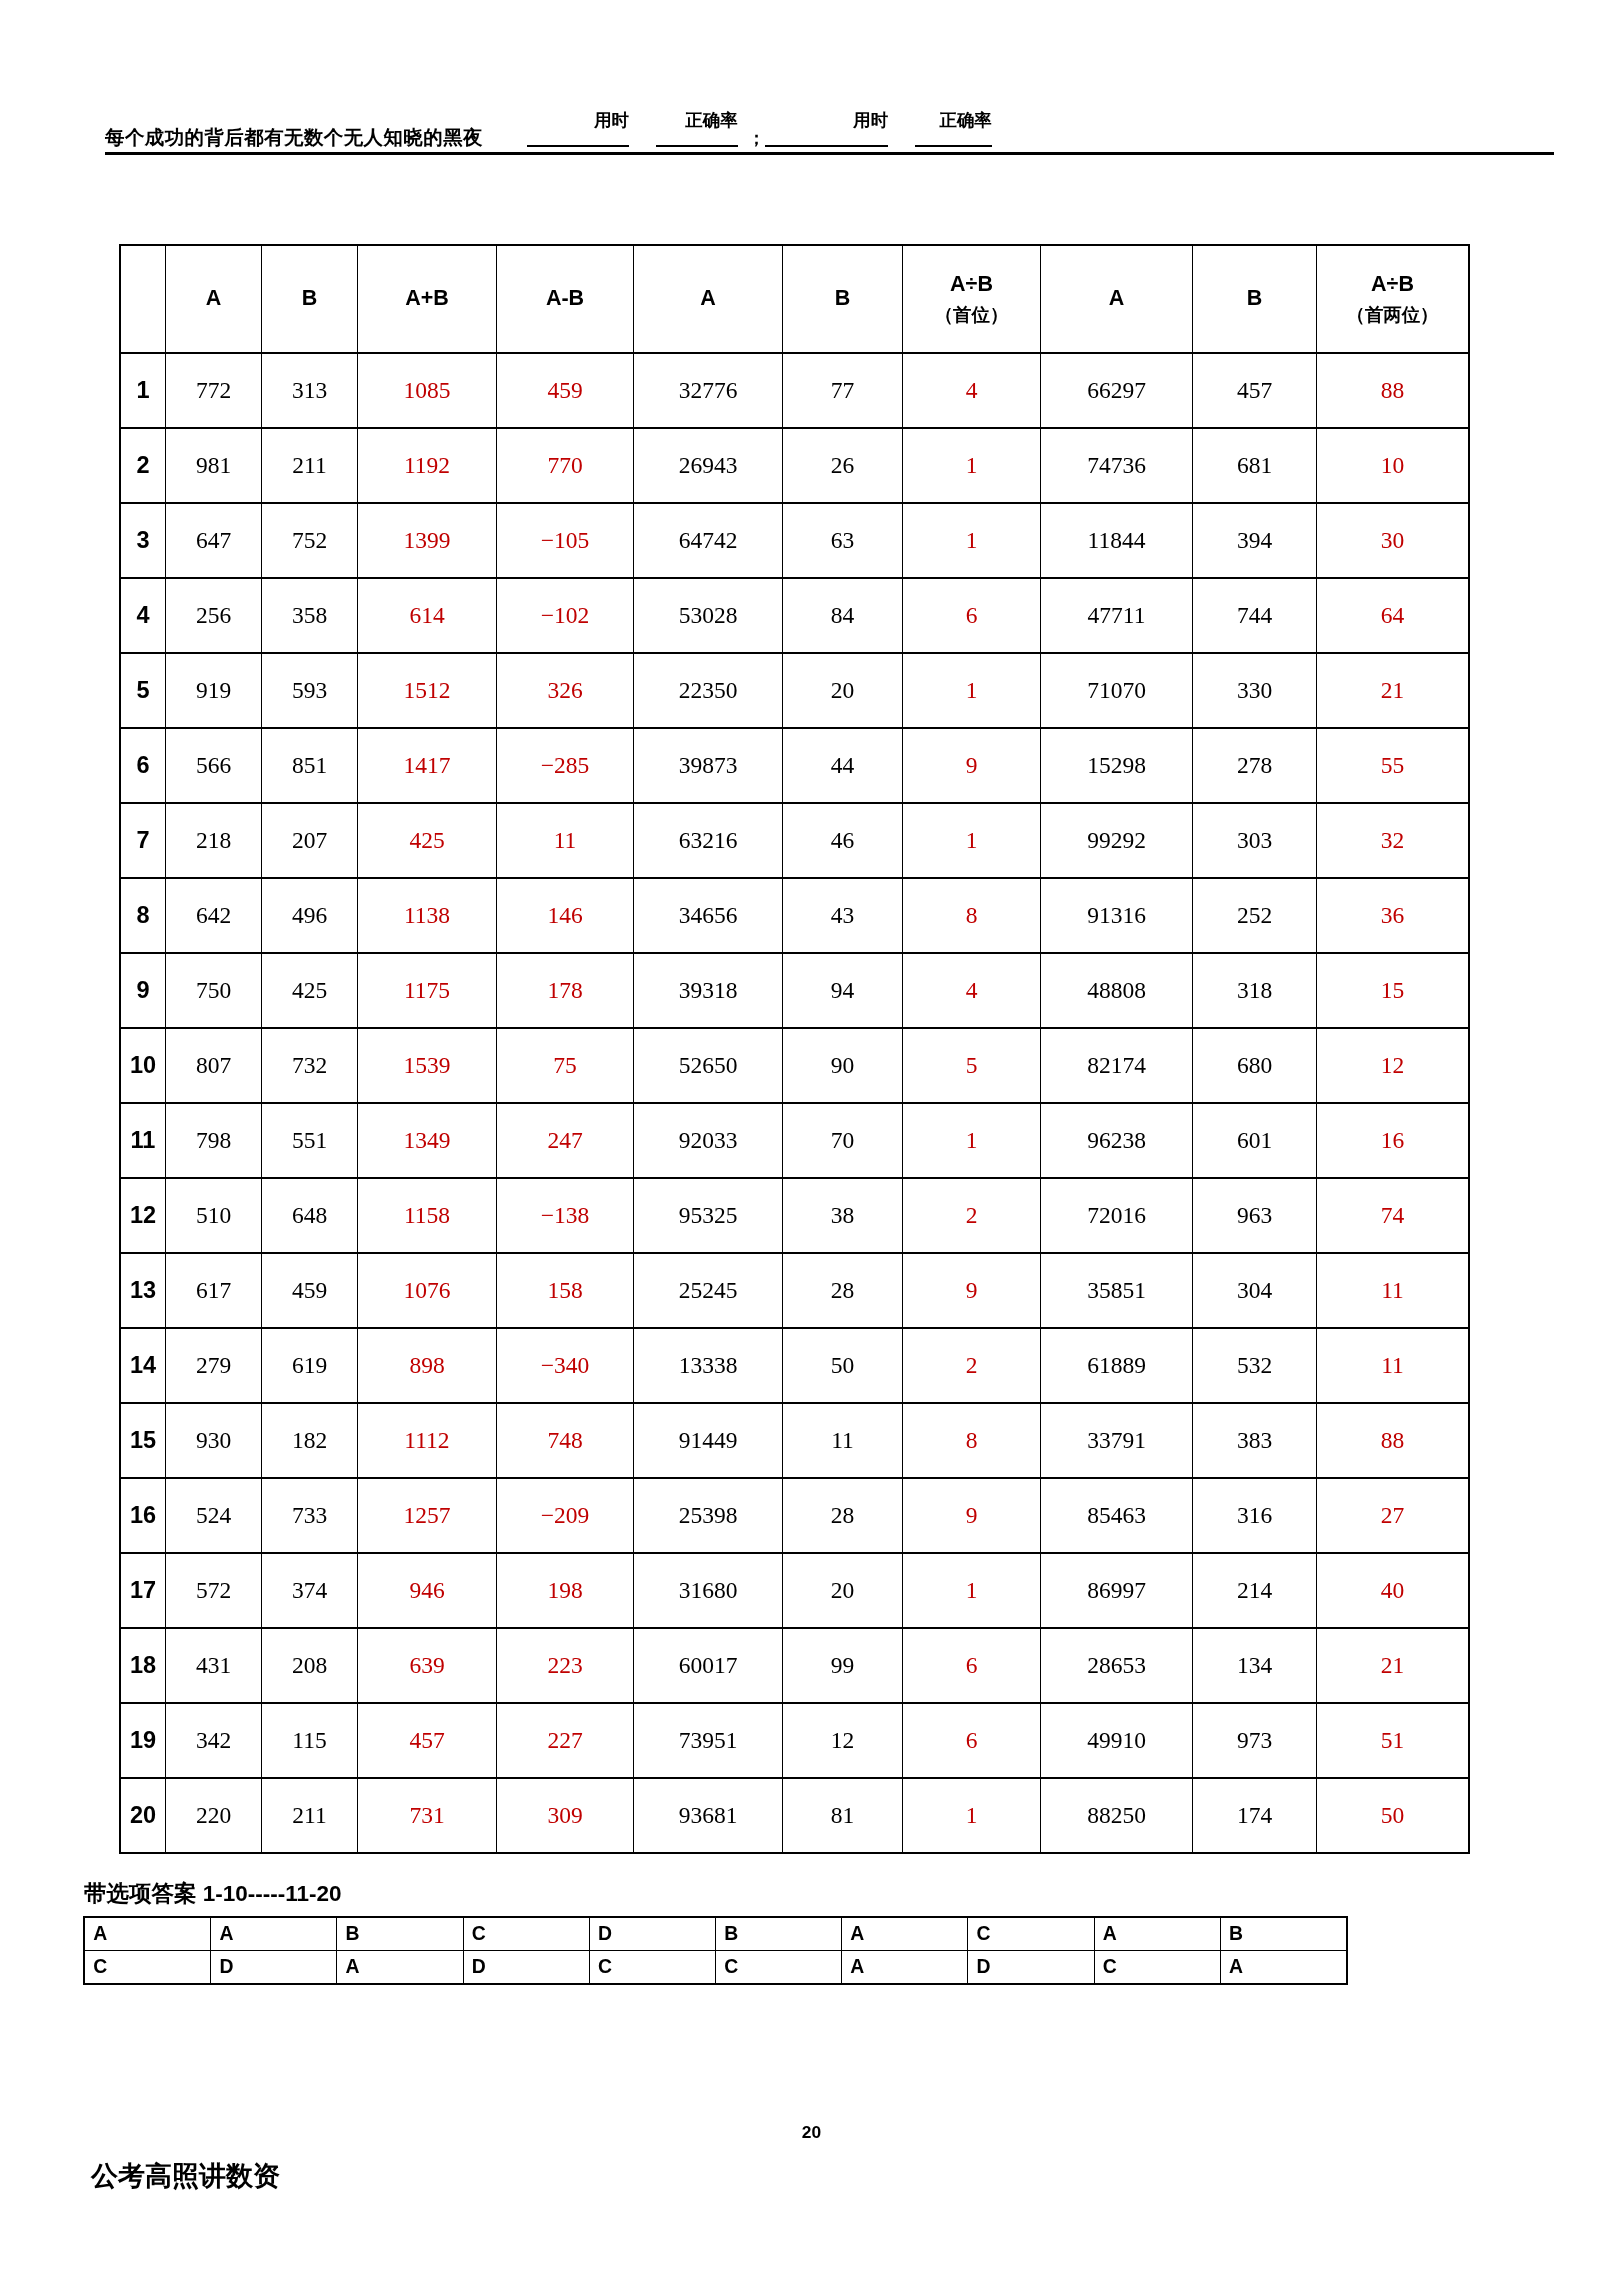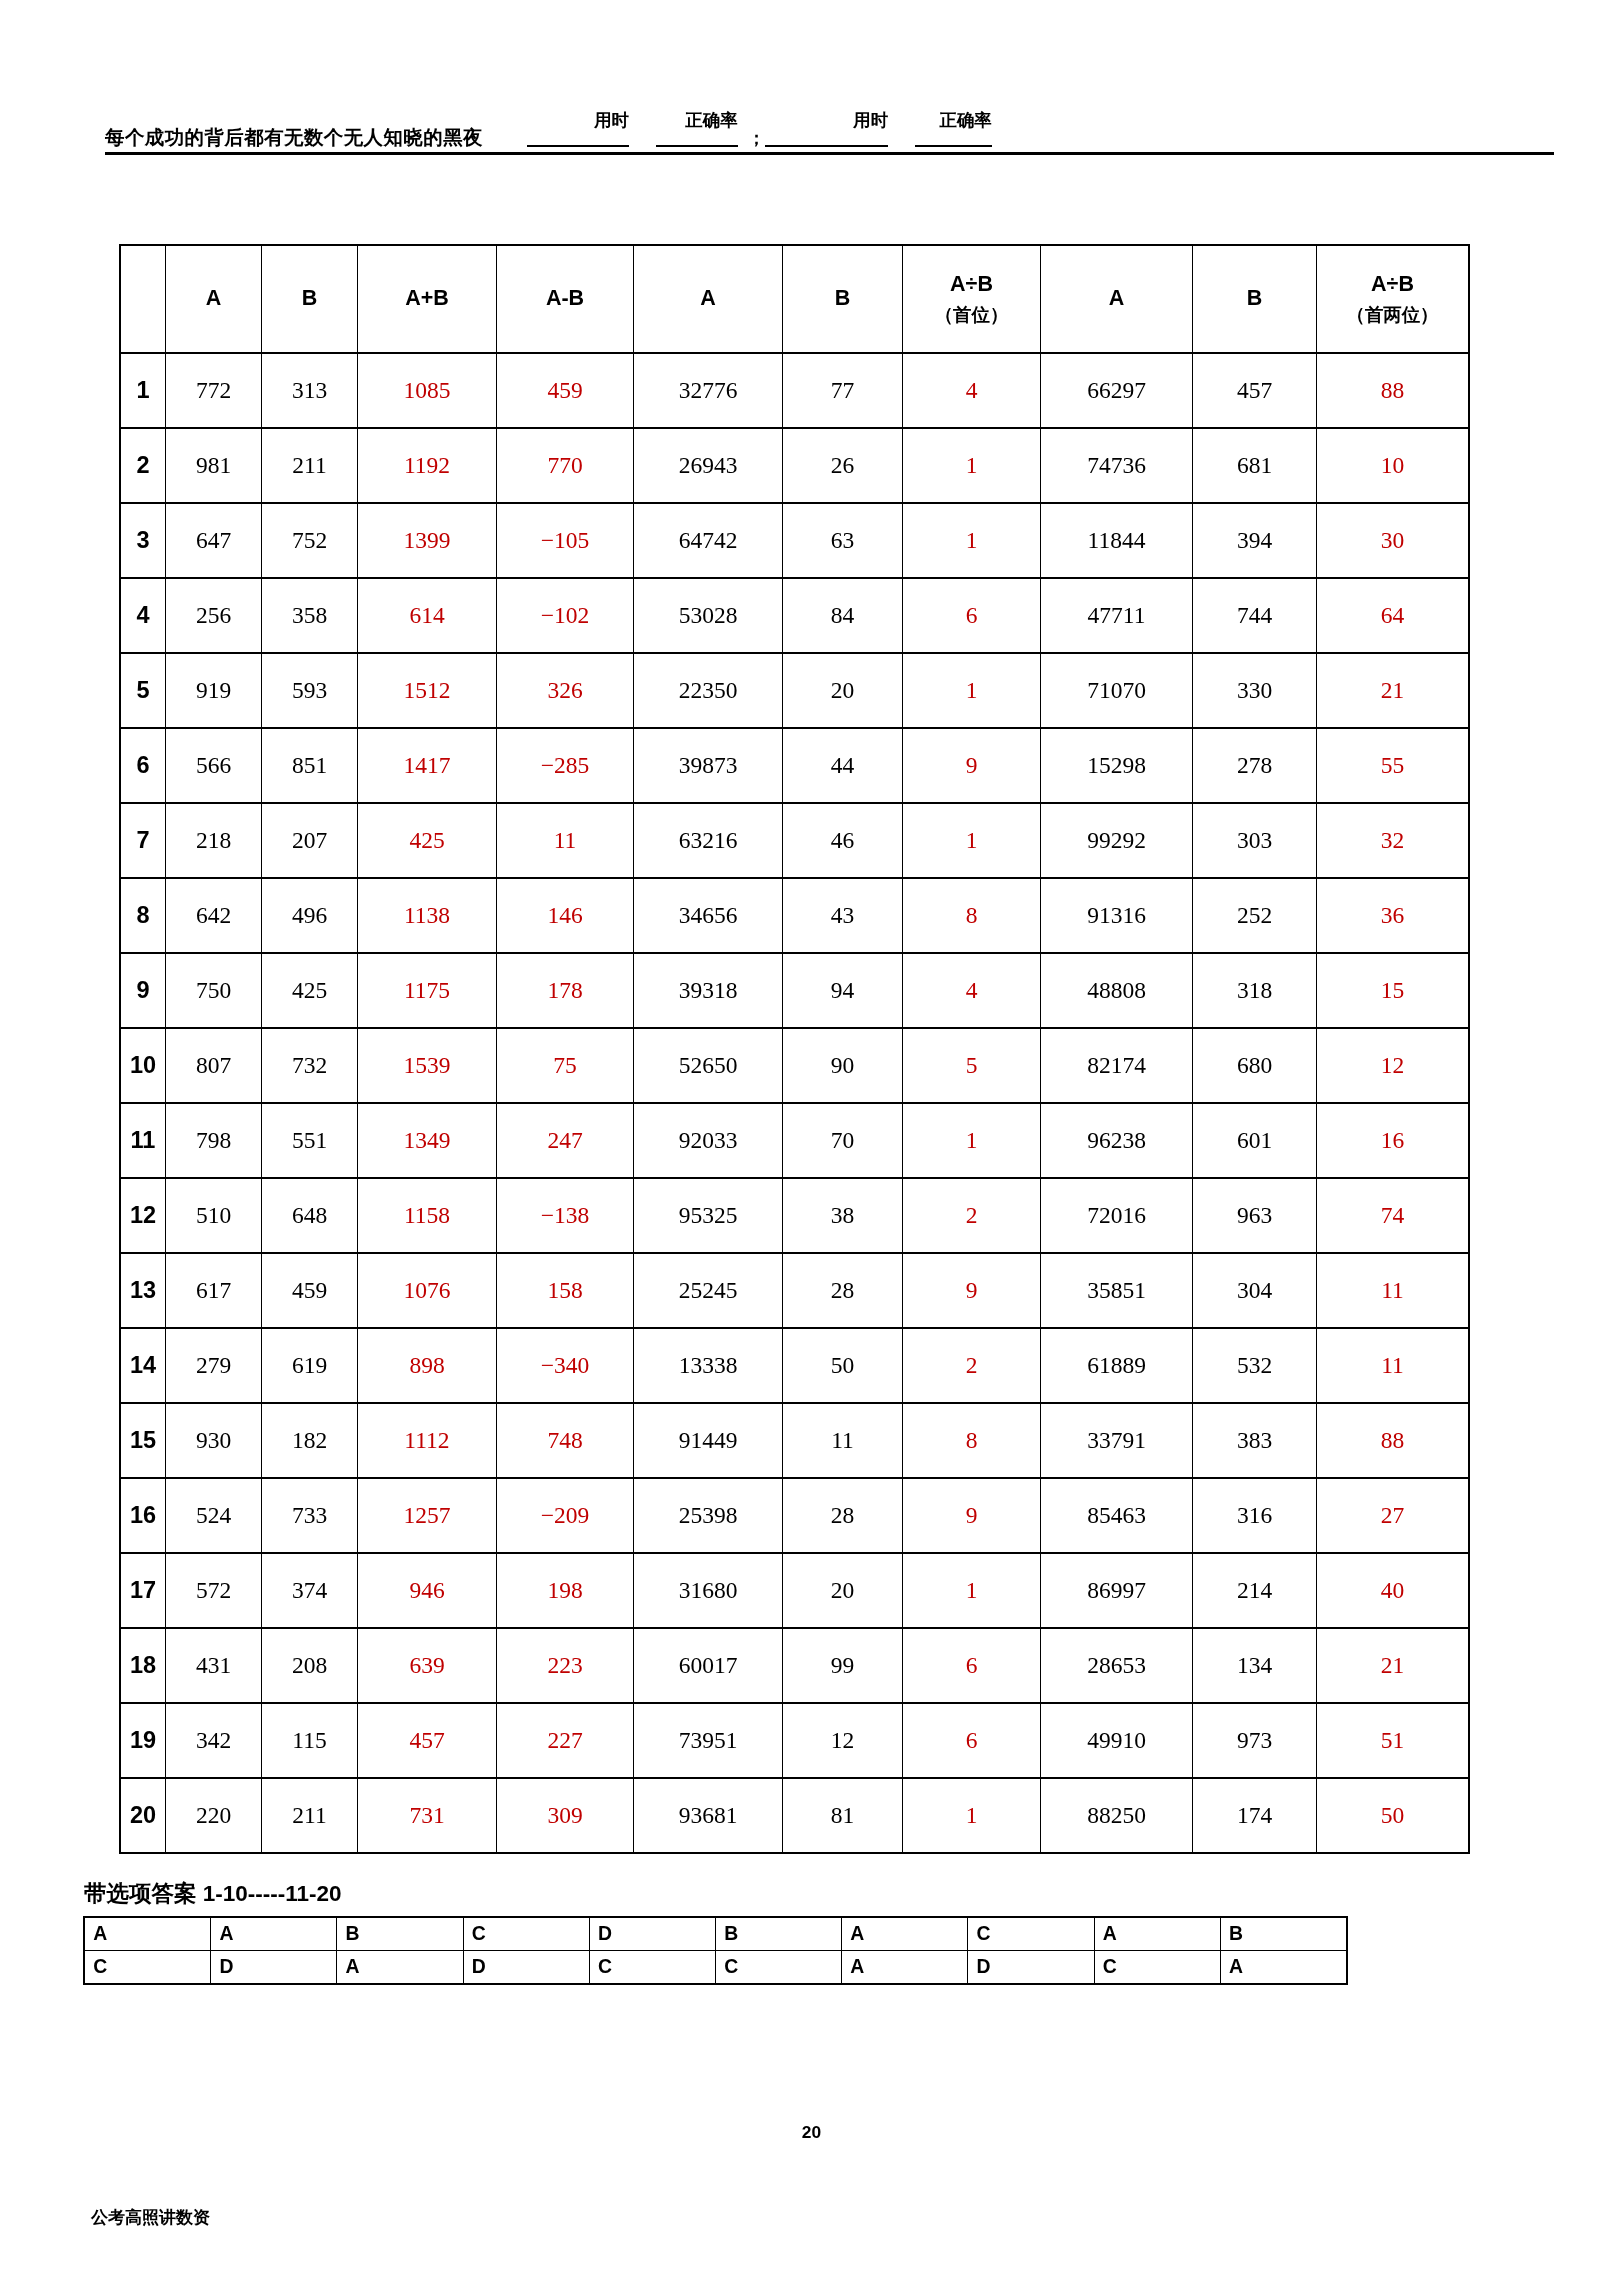--- a/index.html
+++ b/index.html
@@ -211,24 +211,23 @@
     font-weight: bold;
     font-size: 17.4px;
     line-height: 1;
   }
   .footer-brand {
     position: absolute;
     left: 91px;
     top: 2163px;
     font-family: Liberation Sans, sans-serif;
     font-weight: bold;
-    font-size: 17px;
+    font-size: 27px;
     line-height: 1;
     white-space: nowrap;
-    margin-top: 46px;
   }
 </style>
 </head>
 <body>
 
 <div class="page">
 
   <div class="header-band">
     <span class="header-motto">每个成功的背后都有无数个无人知晓的黑夜</span>
     <span class="gap-lg"></span>

